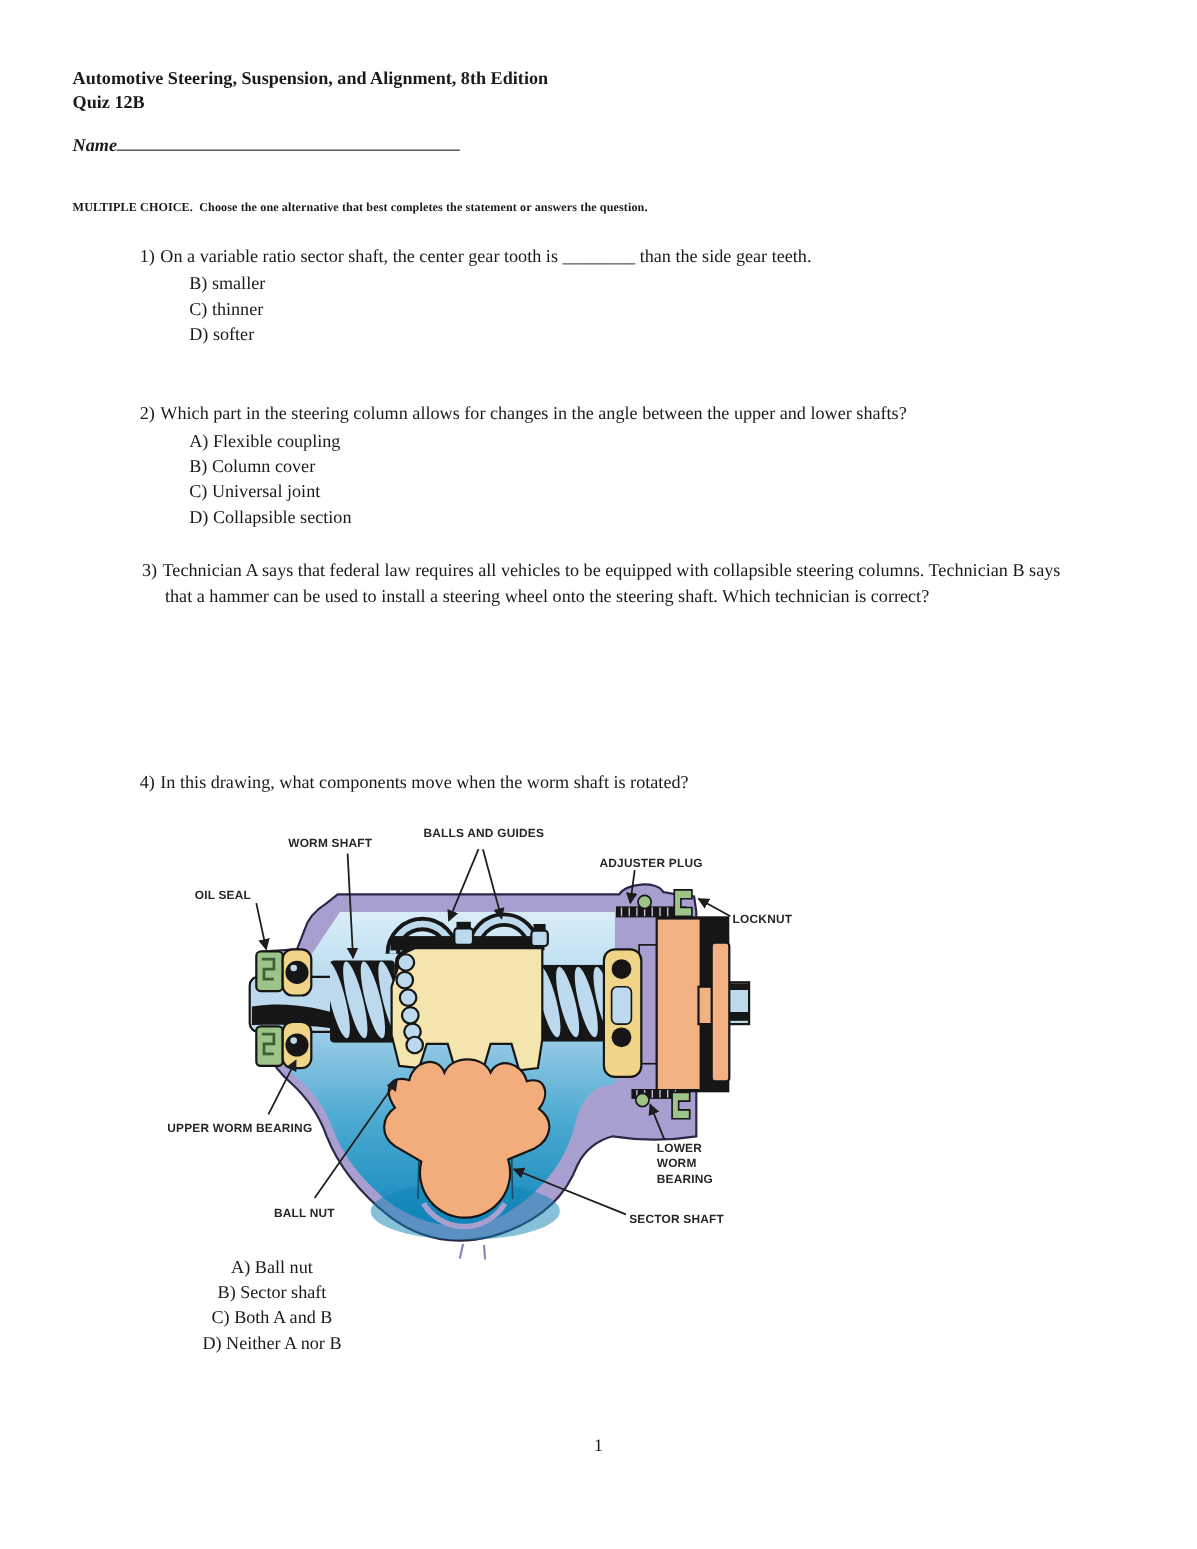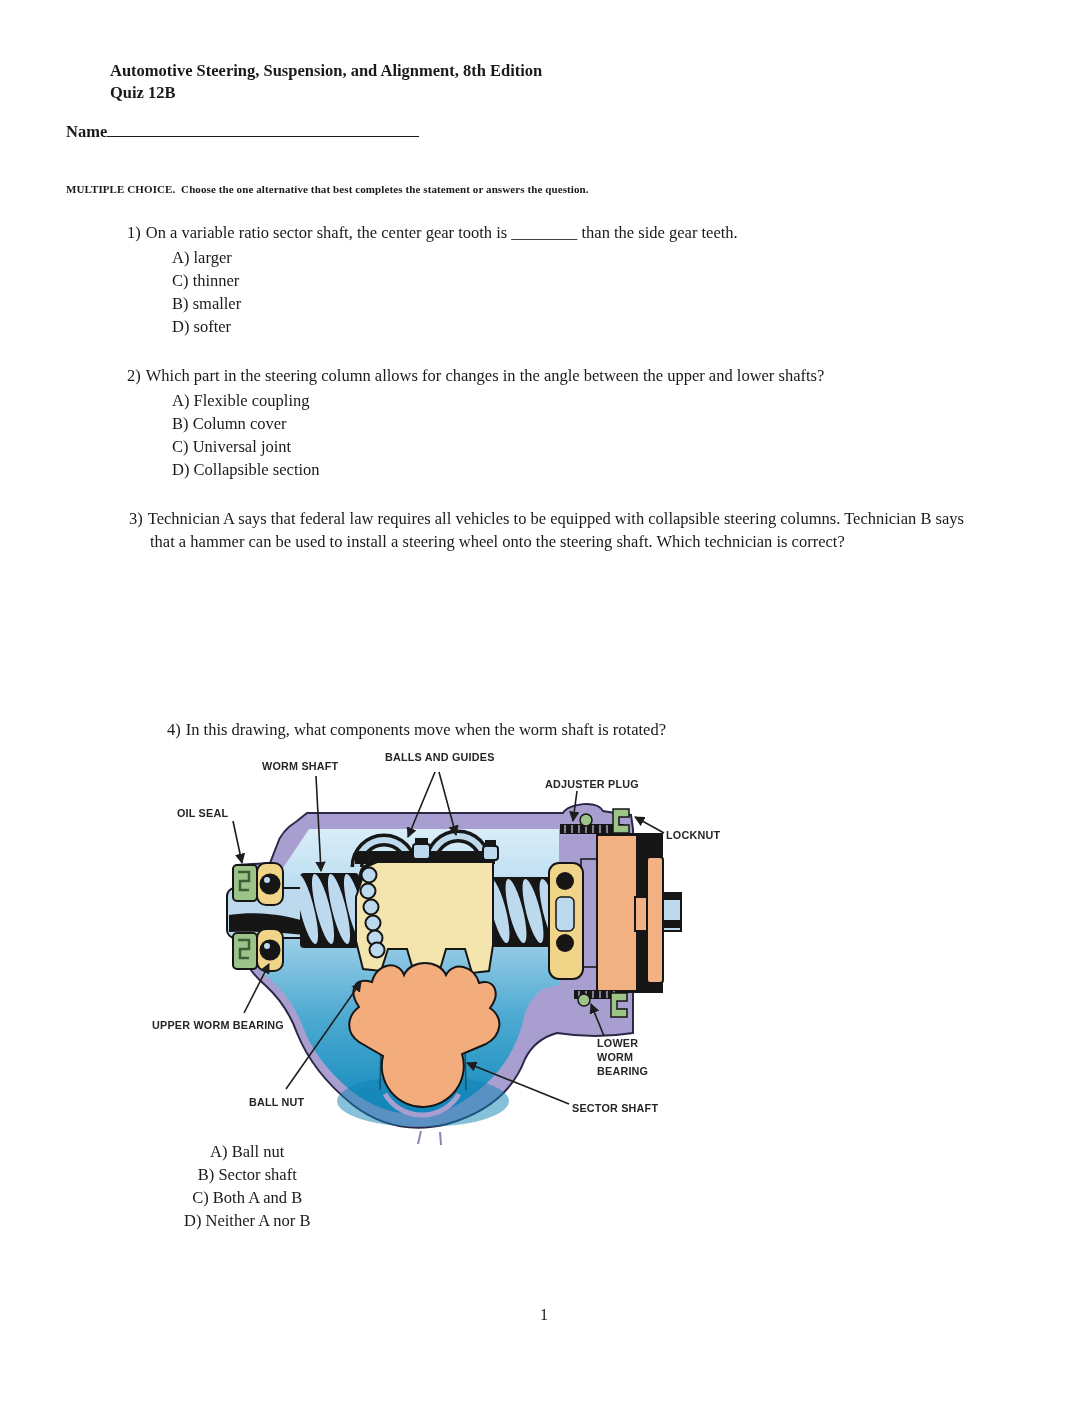--- a/index.html
+++ b/index.html
@@ -2,22 +2,22 @@
 <html><head>
 <meta charset="utf-8">
 <style>
   html,body{margin:0;padding:0;}
   body{
     width:1088px;height:1408px;background:#ffffff;position:relative;
     font-family:"Liberation Serif", serif;color:#1a1a1a;
     -webkit-font-smoothing:antialiased;
   }
   .abs{position:absolute;}
-  .hdr{left:66px;top:60px;font-weight:bold;font-size:16.5px;line-height:22px;margin-left:44px;}
-  .name-row{left:66px;top:121px;font-weight:bold;font-size:16.5px;}
+  .hdr{left:66px;top:60px;font-weight:bold;font-size:16.5px;line-height:22px;}
+  .name-row{left:66px;top:121px;font-weight:bold;font-size:16.5px;font-style:italic;}
   .name-underline{display:inline-block;width:312px;border-bottom:1.6px solid #1a1a1a;height:15px;vertical-align:baseline;}
   .mc-heading{left:66px;top:183px;font-weight:bold;font-size:11px;letter-spacing:.1px;}
   .question{font-size:16.5px;line-height:23px;}
   .qline{text-indent:-21px;padding-left:21px;}
   .qnum{margin-right:5px;}
   .opts{margin-top:2px;}
   .opt{padding-left:45px;line-height:23px;}
   .q4opts{left:139px;top:1140px;font-size:16.5px;text-align:center;}
   .pagenum{left:0;top:1306px;width:1088px;text-align:center;font-size:16px;}
   .diagram-wrap{left:145px;top:745px;width:585px;height:405px;}
@@ -36,23 +36,22 @@
   <span>Name</span><span class="name-underline"></span>
 </div>
 
 <div class="abs mc-heading">MULTIPLE CHOICE.&nbsp; Choose the one alternative that best completes the statement or answers the question.</div>
 
 <div class="abs question" style="left:127px;top:221px;width:780px;">
   <div class="qline">
     <span class="qnum">1)</span><span>On a variable ratio sector shaft, the center gear tooth is ________ than the side gear teeth.</span>
   </div>
   <div class="opts">
-    <div class="opt">A) larger</div>
+    <div class="opt">B) smaller</div>
     <div class="opt">C) thinner</div>
-    <div class="opt">B) smaller</div>
     <div class="opt">D) softer</div>
   </div>
 </div>
 
 <div class="abs question" style="left:127px;top:364px;width:900px;">
   <div class="qline">
     <span class="qnum">2)</span><span>Which part in the steering column allows for changes in the angle between the upper and lower shafts?</span>
   </div>
   <div class="opts">
     <div class="opt">A) Flexible coupling</div>
@@ -61,21 +60,21 @@
     <div class="opt">D) Collapsible section</div>
   </div>
 </div>
 
 <div class="abs question" style="left:129px;top:507px;width:860px;">
   <div class="qline">
     <span class="qnum">3)</span><span>Technician A says that federal law requires all vehicles to be equipped with collapsible steering columns. Technician B says that a hammer can be used to install a steering wheel onto the steering shaft. Which technician is correct?</span>
   </div>
 </div>
 
-<div class="abs question" style="left:127px;top:718px;width:800px;margin-left:40px;">
+<div class="abs question" style="left:127px;top:699px;width:800px;">
   <div class="qline">
     <span class="qnum">4)</span><span>In this drawing, what components move when the worm shaft is rotated?</span>
   </div>
 </div>
 
 <div class="abs diagram-wrap">
 <svg viewBox="0 0 585 405" width="585" height="405" xmlns="http://www.w3.org/2000/svg">
   <defs>
     <linearGradient id="gInt" x1="0" y1="0" x2="0" y2="1">
       <stop offset="0" stop-color="#d9edf8"></stop>

